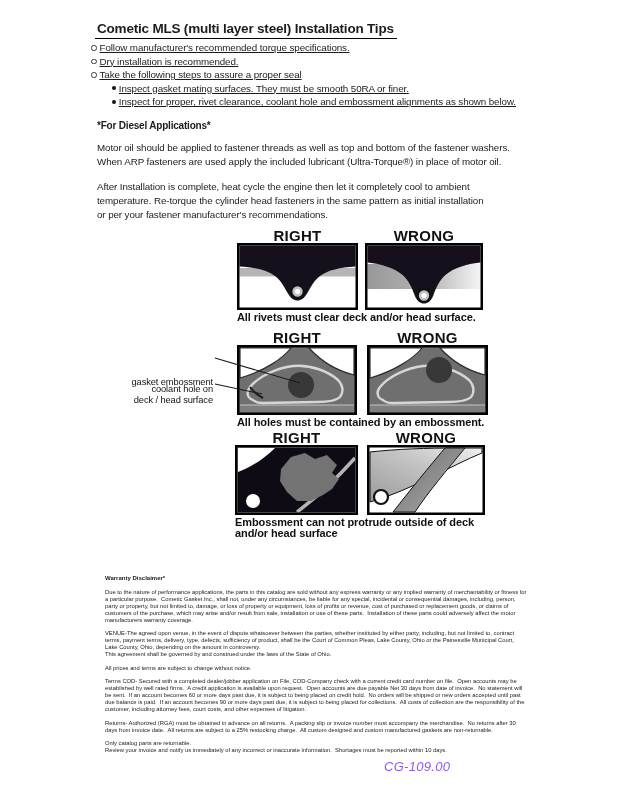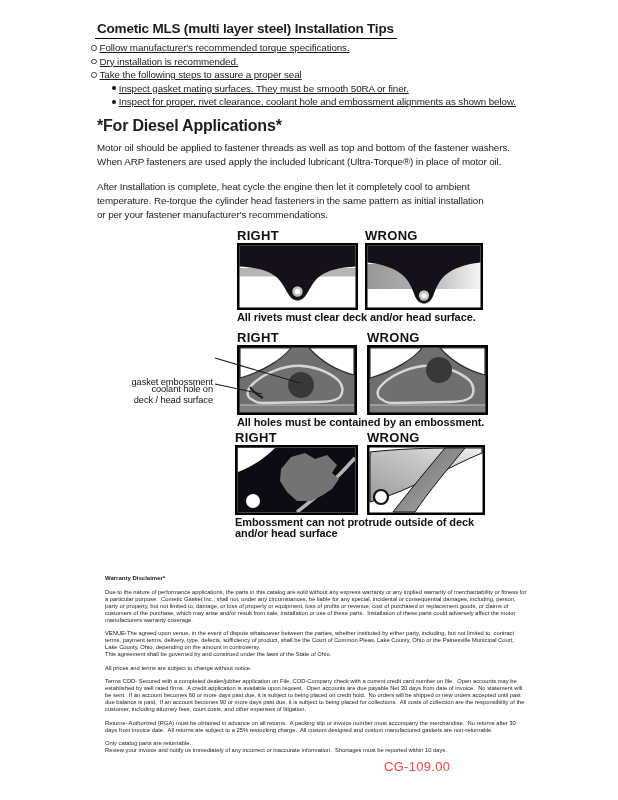--- a/index.html
+++ b/index.html
@@ -9,28 +9,28 @@
   .title{position:absolute;left:95px;top:21px;font-size:13.5px;font-weight:bold;
          letter-spacing:-0.2px;border-bottom:1.6px solid #000;padding:0 3px 2px 2px;}
 
   .bullets{position:absolute;left:91px;top:41px;font-size:9.8px;letter-spacing:-0.1px;line-height:13.6px;}
   .b-row{display:flex;white-space:nowrap;text-decoration:underline;}
   .ring{flex:0 0 auto;width:3.5px;height:3.5px;border:1px solid #3a3a3a;border-radius:50%;margin:4.2px 3px 0 0;}
   .sub{margin-left:21px;}
   .dot{flex:0 0 auto;width:3.8px;height:3.8px;background:#151515;border-radius:50%;margin:4.4px 3px 0 0;}
 
   .diesel{position:absolute;left:97px;top:119px;font-size:9.8px;letter-spacing:-0.1px;line-height:14px;}
-  .diesel-h{font-size:16px;font-weight:bold;letter-spacing:-0.2px;margin:0 0 8px 0;}
+  .diesel-h{font-size:10px;font-weight:bold;letter-spacing:-0.2px;margin:0 0 8px 0;}
   .para{margin:0 0 11px 0;}
   .pline{white-space:nowrap;}
 
   .diag{position:absolute;display:flex;flex-direction:column;}
   .figs{display:flex;}
   .fig{display:flex;flex-direction:column;}
-  .fig-label{font-size:13px;font-weight:bold;letter-spacing:0.3px;text-align:left;
+  .fig-label{font-size:15px;font-weight:bold;letter-spacing:0.3px;text-align:center;
              line-height:14px;height:14px;color:#111;}
   .caption{font-size:11px;font-weight:bold;letter-spacing:-0.1px;line-height:11px;margin-top:2px;color:#111;}
   svg{display:block;}
 
   .d1{left:237px;top:229px;}
   .d1 .fig2{margin-left:7px;}
   .d3{left:235px;top:431px;}
   .d3 .fig2{margin-left:9px;}
 
   .d2wrap{position:absolute;left:110px;top:331px;width:420px;height:95px;}
@@ -42,21 +42,21 @@
   .lbl-emboss{top:46px;}
   .leaders{position:absolute;left:0;top:0;pointer-events:none;}
 
   .warranty{position:absolute;left:105px;top:575px;width:423px;font-size:5.8px;
             line-height:7px;letter-spacing:0;color:#222;}
   .warranty .w-h{font-weight:bold;margin:0 0 6.5px 0;font-size:6px;}
   .w-p{margin:0 0 6.5px 0;white-space:pre-wrap;}
   .w-p.tight{margin:0;}
   .w-gap{height:6.5px;}
 
-  .footer-code{position:absolute;left:384px;top:759px;font-size:13px;letter-spacing:0.3px;color:#ef4444;}
+  .footer-code{position:absolute;left:384px;top:759px;font-size:13px;letter-spacing:0.3px;color:#8b5cf6;font-style:italic;}
 </style>
 </head>
 <body>
 
 <div class="page">
 
   <div class="title">Cometic MLS (multi layer steel) Installation Tips</div>
 
   <div class="bullets">
     <div class="b-row">

